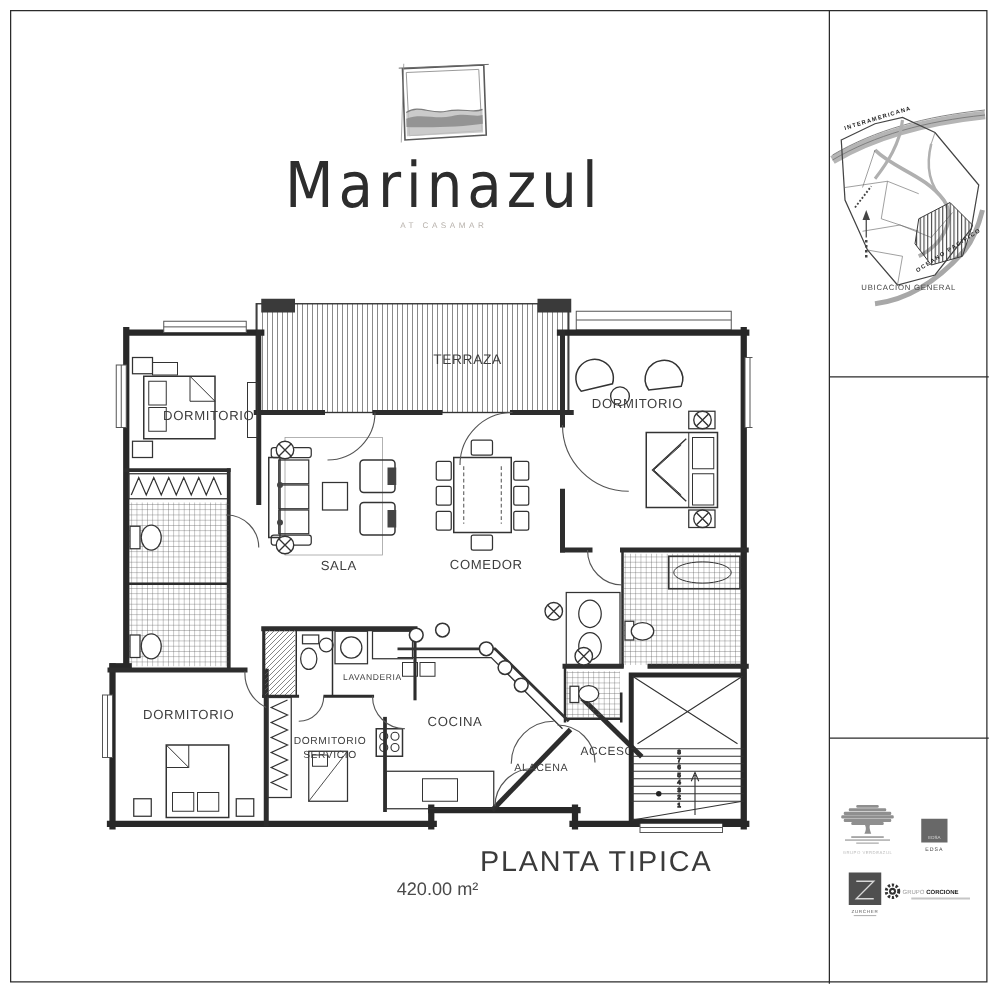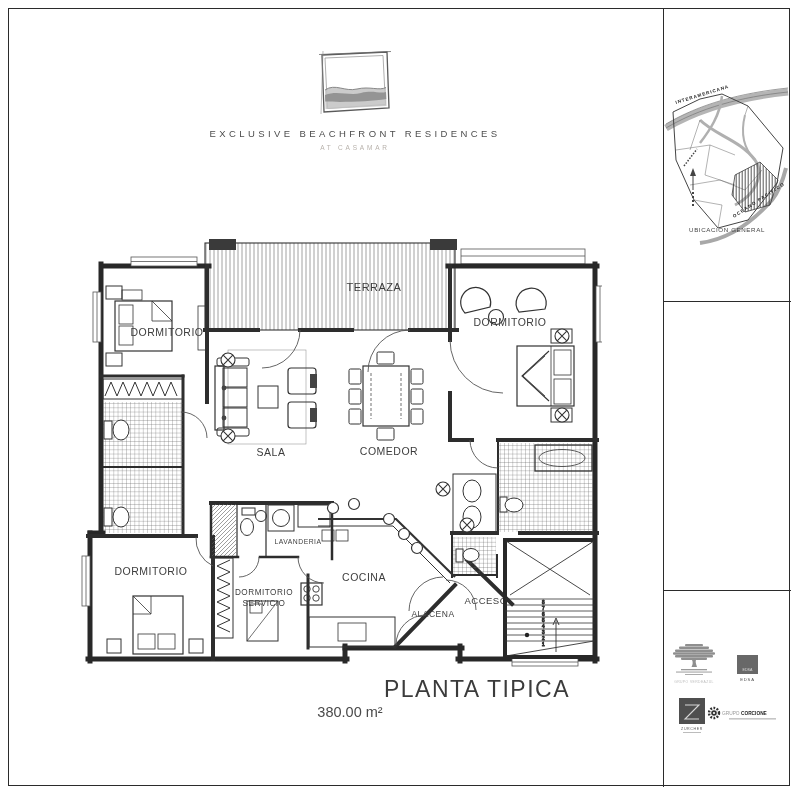--- a/index.html
+++ b/index.html
@@ -36,21 +36,21 @@
   <div class="brand">
     <svg width="86" height="72" viewBox="0 0 86 72">
       <path d="M10,7 L75,4 L77,60 L12,64 Z" fill="none" stroke="#5a5a5a" stroke-width="1.3"></path>
       <path d="M13,10 L71,7.5 L73.5,56.5 L15.5,60.5 Z" fill="none" stroke="#8c8c8c" stroke-width="0.7"></path>
       <path d="M7,6.5 L79,3.5" stroke="#6a6a6a" stroke-width="0.8" fill="none"></path>
       <path d="M11,3 L9,66" stroke="#8c8c8c" stroke-width="0.6" fill="none"></path>
       <path d="M13,42 C23,35 33,44 45,41 C58,38 67,43 74,39.5 L74.5,58 L13.5,61 Z" fill="#c2c2c2" opacity="0.85"></path>
       <path d="M13,47 C25,42 37,48 49,45 C61,42 68,46 74,44 L74.3,51 C58,53.5 30,54.5 13.2,53.5 Z" fill="#8e8e8e" opacity="0.9"></path>
       <path d="M13,42 C23,35 33,44 45,41 C58,38 67,43 74,39.5" fill="none" stroke="#7d7d7d" stroke-width="0.9"></path>
     </svg>
-    <div class="brand-sub">EXCLUSIVE BEACHFRONT RESIDENCES</div>
+    <div><span class="brand-name">Marinazul</span></div>
     <div class="brand-tag">AT CASAMAR</div>
   </div>
 
   <svg class="plan-svg" width="522" height="442" viewBox="80 228 522 442">
     <defs>
       <pattern id="deck" width="4" height="8" patternUnits="userSpaceOnUse">
         <path d="M2,0 V8" stroke="#8a8a8a" stroke-width="0.8"></path>
       </pattern>
       <pattern id="tile" width="4.2" height="4.2" patternUnits="userSpaceOnUse">
         <path d="M0,0 H4.2 M0,0 V4.2" stroke="#5c5c5c" stroke-width="0.55"></path>
@@ -303,21 +303,21 @@
       <path d="M298,557 A26,26 0 0 0 324,583"></path>
       <path d="M470,440 A28,28 0 0 0 498,468"></path>
       <path d="M450,340 A53,53 0 0 0 503,393"></path>
       <path d="M443,577 A34,34 0 0 0 409,611"></path>
       <path d="M446,580 A30,30 0 0 1 476,610"></path>
       <path d="M396,645 A30,30 0 0 1 426,615"></path>
     </g>
   </svg>
 
   <div class="plan-title">PLANTA TIPICA</div>
-  <div class="plan-area">380.00 m²</div>
+  <div class="plan-area">420.00 m²</div>
 
   <svg class="map-svg" width="127" height="290" viewBox="664 10 127 290">
     <defs>
       <pattern id="diagMap" width="3" height="3" patternUnits="userSpaceOnUse">
         <path d="M1.2,0 V3" stroke="#444" stroke-width="0.9"></path>
       </pattern>
     </defs>
     <g fill="none">
       <path d="M666,128 C700,108 740,97 788,92" stroke="#b5b5b5" stroke-width="7"></path>
       <path d="M666,128 C700,108 740,97 788,92" stroke="#777" stroke-width="0.7"></path>

